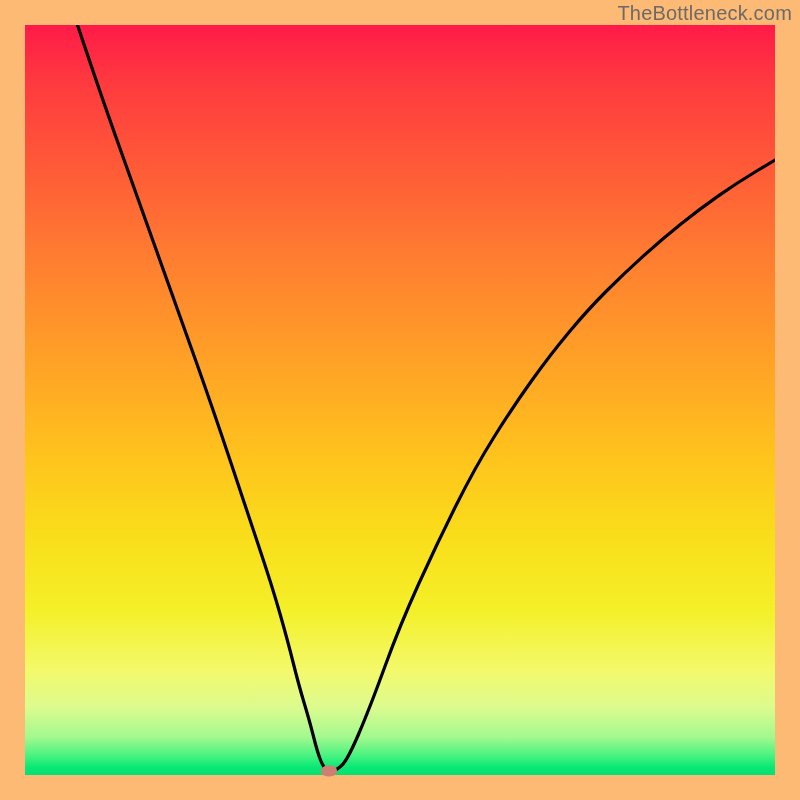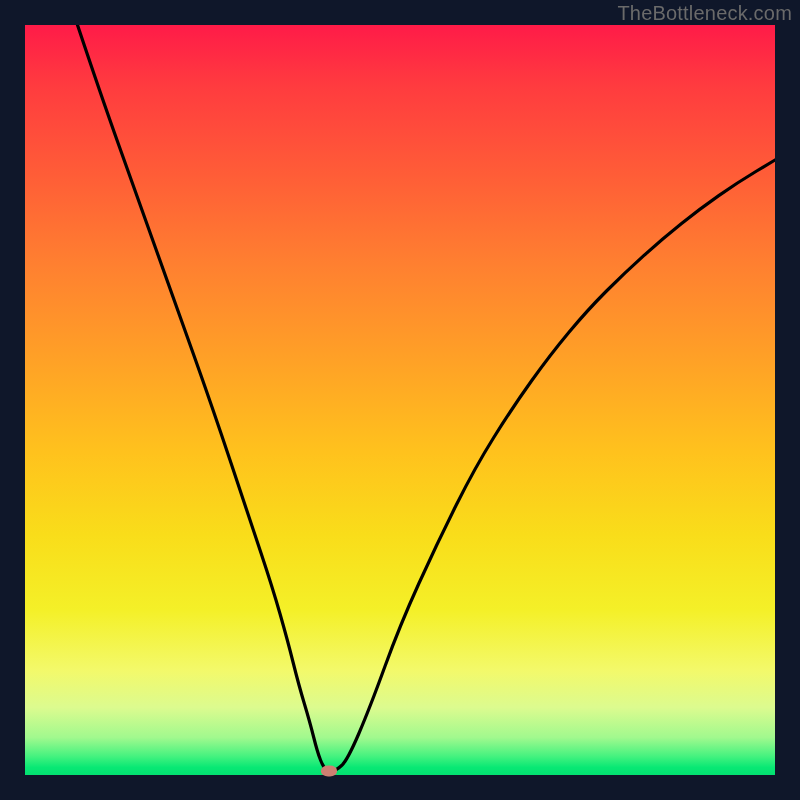--- a/index.html
+++ b/index.html
@@ -10,21 +10,21 @@
     background: #ffffff;
     overflow: hidden;
     font-family: Arial, Helvetica, sans-serif;
   }
   .frame {
     position: absolute;
     top: 0;
     left: 0;
     width: 800px;
     height: 800px;
-    background: #0f172a;
+    background: #fdba74;
   }
   .plot-area {
     position: absolute;
     top: 25px;
     left: 25px;
     width: 750px;
     height: 750px;
     
     background: linear-gradient(to bottom,
       #ff1b48 0%,

